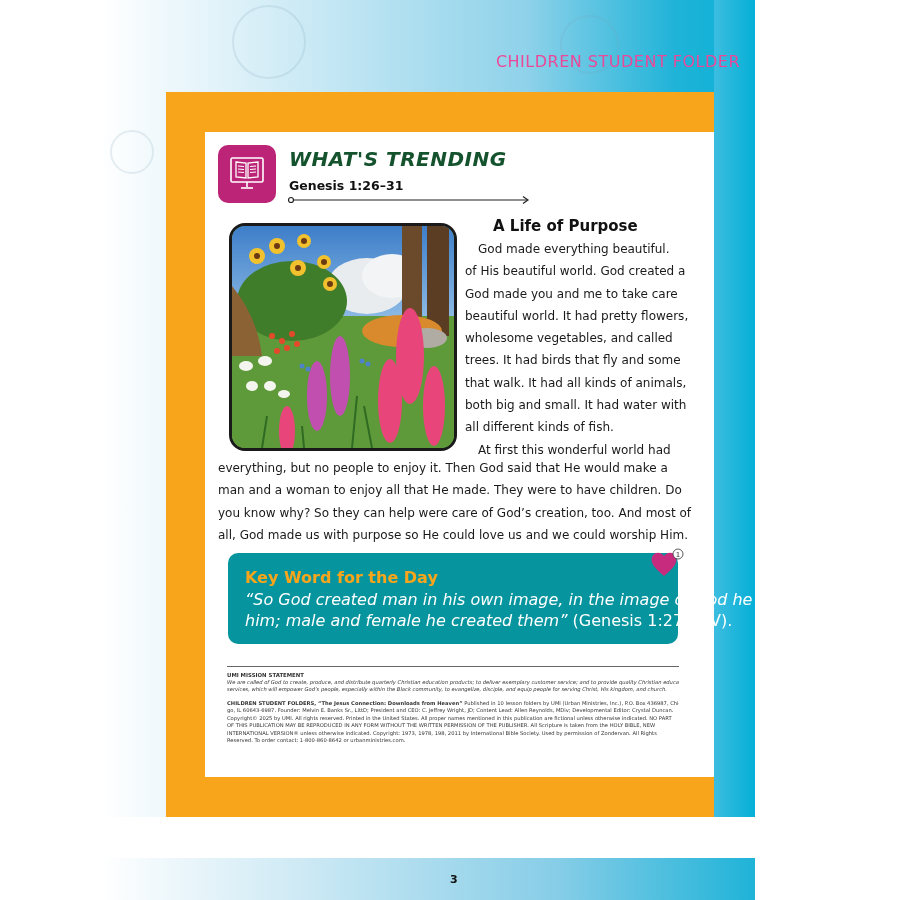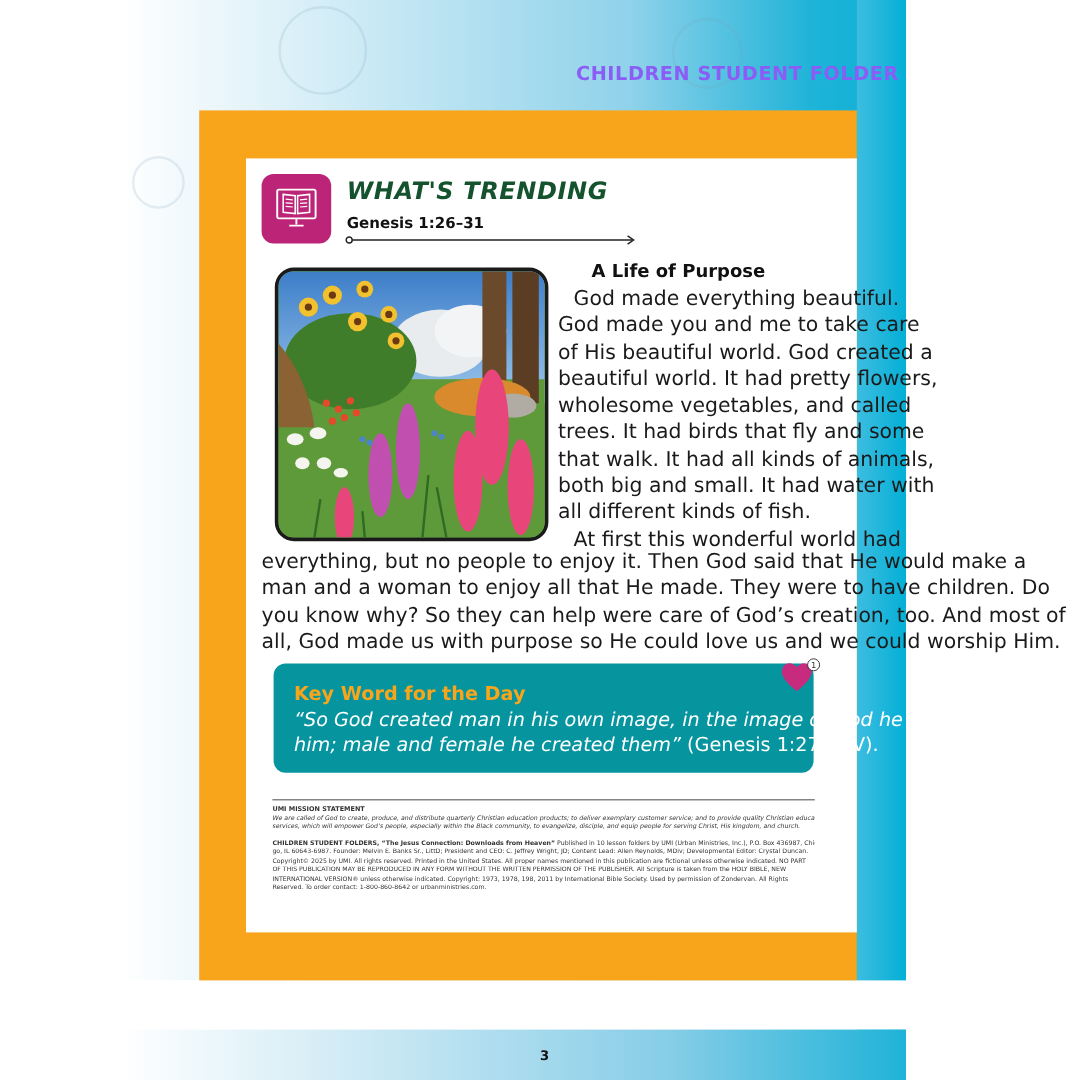--- a/index.html
+++ b/index.html
@@ -19,22 +19,22 @@
   .white-band {
     position: absolute; left: 100px; top: 817px; width: 655px; height: 41px; background: #ffffff;
   }
   .cyan-right {
     position: absolute; left: 714px; top: 0; width: 41px; height: 858px;
     background: linear-gradient(90deg, #3cbde0 0%, #05afd6 100%);
   }
   .doodle { position: absolute; border: 2px solid rgba(120,160,185,0.18); border-radius: 50%; }
   .header-title {
     position: absolute; top: 52px; left: 480px; width: 260px; text-align: right;
-    font-family: "DejaVu Sans", sans-serif; font-weight: bold; font-size: 16px;
-    letter-spacing: 0.5px; color: #8b5cf6; white-space: nowrap;
+    font-family: "DejaVu Sans", sans-serif; font-weight: normal; font-size: 16px;
+    letter-spacing: 0.5px; color: #ec4899; white-space: nowrap;
   }
   .orange-frame {
     position: absolute; left: 166px; top: 92px; width: 548px; height: 725px;
     background: #f9a51b;
   }
   .page {
     position: absolute; left: 205px; top: 132px; width: 509px; height: 645px;
     background: #ffffff;
   }
   .section-icon {
@@ -56,21 +56,21 @@
     position: absolute; left: 229px; top: 223px; width: 222px; height: 222px;
     border: 3px solid #1a1a1a; border-radius: 16px; overflow: hidden;
     background: #6aa84f;
   }
   .hero-image svg { display: block; }
   .article-heading {
     position: absolute; left: 465px; top: 217px; font-family: "DejaVu Sans", sans-serif;
     font-weight: bold; font-size: 15px; color: #111; white-space: nowrap; margin-left: 28px;
   }
   .para {
-    position: absolute; font-family: "DejaVu Sans", sans-serif; font-size: 17px;
+    position: absolute; font-family: "DejaVu Sans", sans-serif; font-size: 12px;
     line-height: 22.3px; color: #1a1a1a; margin: 0;
   }
   .para-right { left: 465px; top: 238px; width: 250px; }
   .para-full { left: 218px; top: 457px; width: 488px; }
   .line { display: block; white-space: nowrap; }
   .indent { padding-left: 13px; }
   .keyword-box {
     position: absolute; left: 228px; top: 553px; width: 450px; height: 91px;
     background: #06959f; border-radius: 10px;
   }
@@ -204,22 +204,22 @@
         <line x1="140" y1="222" x2="132" y2="180"></line>
       <line x1="30" y1="222" x2="35" y2="190"></line>
         <line x1="72" y1="222" x2="70" y2="200"></line>
     </g>
   </svg>
 </div>
 
 <div class="article-heading">A Life of Purpose</div>
 <p class="para para-right">
   <span class="line indent">God made everything beautiful.</span>
+  <span class="line">of His beautiful world. God created a</span>
   <span class="line">God made you and me to take care</span>
-  <span class="line">of His beautiful world. God created a</span>
   <span class="line">beautiful world. It had pretty flowers,</span>
   <span class="line">wholesome vegetables, and called</span>
   <span class="line">trees. It had birds that fly and some</span>
   <span class="line">that walk. It had all kinds of animals,</span>
   <span class="line">both big and small. It had water with</span>
   <span class="line">all different kinds of fish.</span>
   <span class="line indent">At first this wonderful world had</span>
 </p>
 <p class="para para-full">
   <span class="line">everything, but no people to enjoy it. Then God said that He would make a</span>

